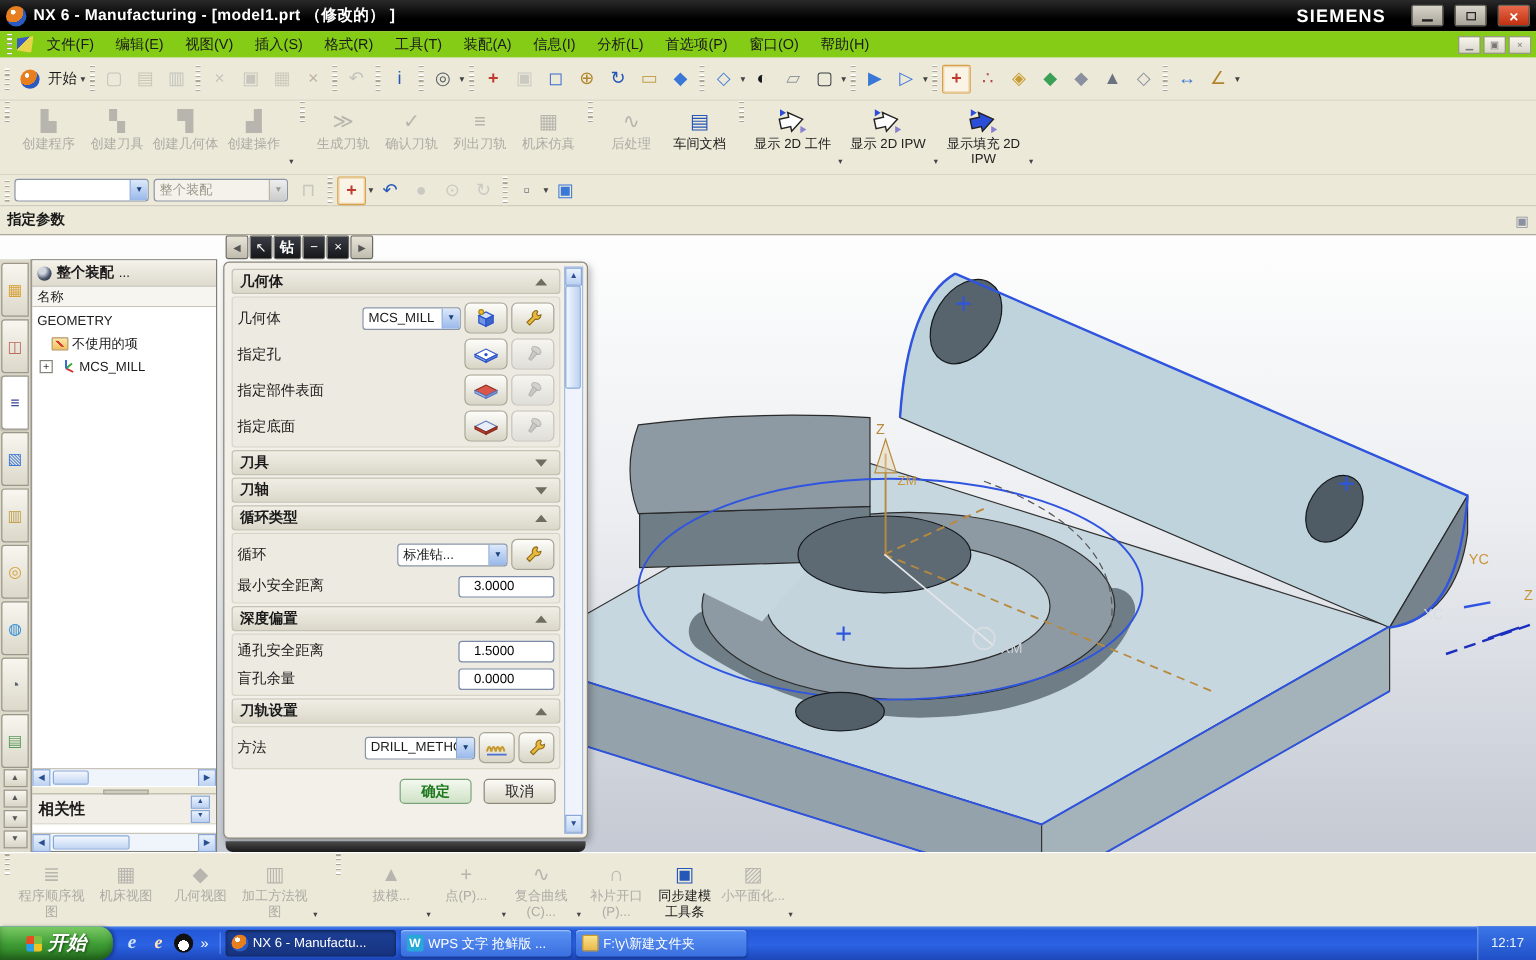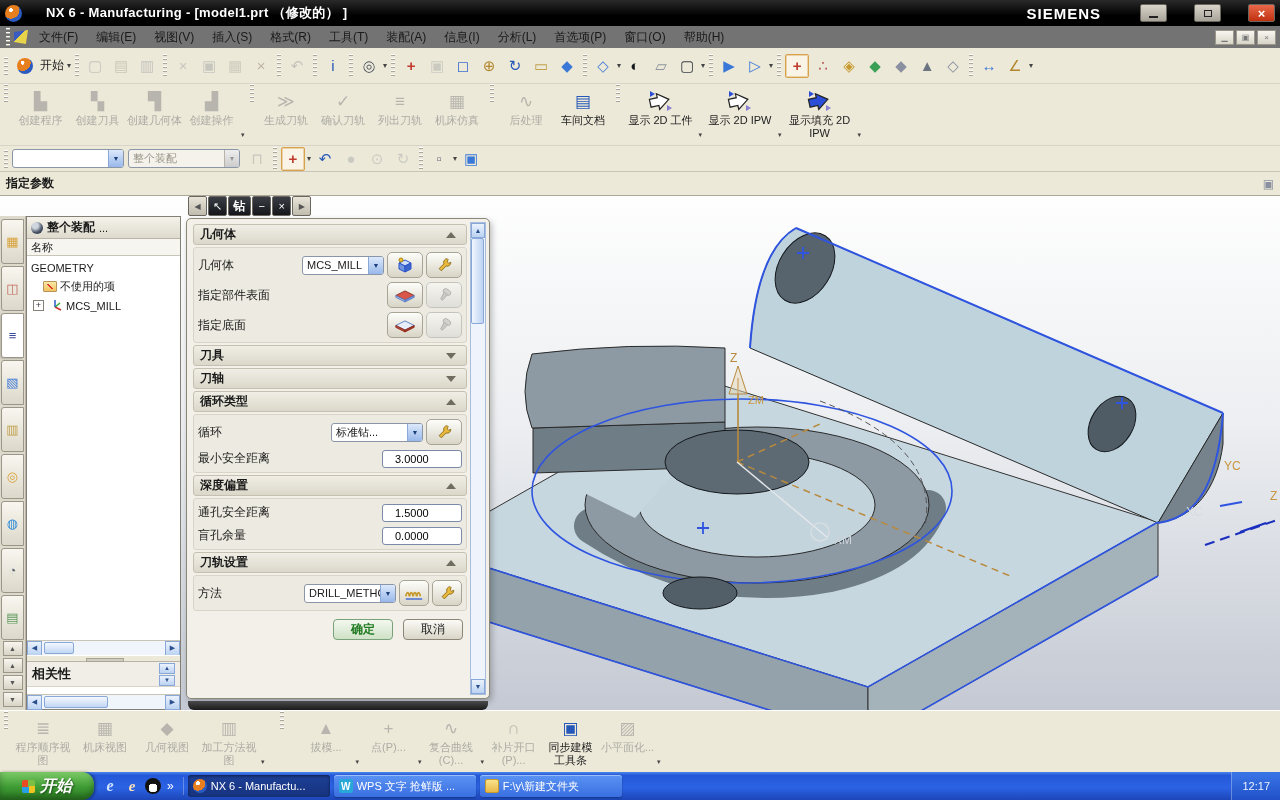--- a/index.html
+++ b/index.html
@@ -1,28 +1,28 @@
 <!DOCTYPE html>
 <html><head>
 <meta charset="utf-8">
 <style>
 *{margin:0;padding:0;box-sizing:border-box}
 body{font-family:"Liberation Sans",sans-serif;background:#444}
 .screen{position:relative;width:1280px;height:800px;background:#ece9d8;overflow:hidden;font-size:12px;color:#1a1a1a}
 
-.titlebar{position:absolute;left:0;top:0;width:100%;height:26px;background:linear-gradient(#2a2a2a,#000 60%);display:flex;align-items:center;padding:0 5px;gap:24px;z-index:30}
+.titlebar{position:absolute;left:0;top:0;width:100%;height:26px;background:linear-gradient(#2a2a2a,#000 60%);display:flex;align-items:center;padding:0 5px;gap:6px;z-index:30}
 .nx-logo{width:17px;height:17px;border-radius:50%;background:radial-gradient(circle at 35% 30%,#fff 0 12%,#e87f1f 13% 52%,#2a5bc0 53% 100%);flex:0 0 auto}
 .wtitle{color:#fff;font-weight:bold;font-size:13px;letter-spacing:.3px}
 .brand{margin-left:auto;color:#fff;font-weight:bold;font-size:15px;letter-spacing:1px;margin-right:12px}
 .wbtn{width:27px;height:18px;border:1px solid #6a675e;border-radius:2px;background:linear-gradient(#d8d4ca,#a8a49a);display:flex;align-items:center;justify-content:center;font-size:10px;color:#222;margin-left:3px}
 .wbtn .bar{width:9px;height:2px;background:#222;margin-top:8px}
 .wbtn .box{width:8px;height:7px;border:1px solid #222}
 .wbtn.close{background:linear-gradient(#e8694a,#c03010);color:#fff;font-weight:bold;font-size:13px}
 
-.menubar{position:absolute;top:26px;width:100%;height:22px;background:#737373;display:flex;align-items:center;padding-left:2px;z-index:30}
+.menubar{position:absolute;top:26px;width:100%;height:22px;background:#84cc16;display:flex;align-items:center;padding-left:2px;z-index:30}
 .grip{width:4px;height:18px;margin:0 4px;background:repeating-linear-gradient(180deg,#fff 0 1px,#aaa699 1px 2px,rgba(0,0,0,0) 2px 4px);flex:0 0 auto}
 .mflag{width:14px;height:14px;background:linear-gradient(135deg,#3a5bc0 40%,#e8d44a 41%);clip-path:polygon(0 15%,100% 0,85% 100%,0 85%);margin-right:2px}
 .mitem{padding:3px 9px;font-size:12px;white-space:nowrap}
 .mdi{margin-left:auto;display:flex;margin-right:4px}
 .mdi span{width:19px;height:15px;border:1px solid #9a968a;background:linear-gradient(#f8f6f0,#d8d4c8);margin-left:2px;font-size:8px;display:flex;align-items:center;justify-content:center;color:#777}
 
 .tb{position:absolute;width:100%;background:#ece9d8;display:flex;align-items:center;z-index:30}
 .tb1{top:48px;height:36px;border-bottom:1px solid #d8d4c8}
 .strip{display:inline-flex;align-items:center}
 .ibox{width:24px;height:24px;display:inline-flex;align-items:center;justify-content:center;border:1px solid rgba(0,0,0,0);border-radius:2px;margin:0 1px;flex:0 0 auto}
@@ -615,20 +615,40 @@
                 <circle cx="6" cy="4" r="2" fill="#f4c12a" stroke="#a8841a"></circle>
               </svg>
             </span>
             <span class="dibtn">
               <svg width="19" height="18" viewBox="0 0 20 20">
                 <path d="M13 3a4 4 0 0 0-3.6 5.7L4 14l2.5 2.5 5.3-5.4A4 4 0 0 0 17 7l-2.5 1-1.5-1.5 1-2.5z" fill="#e8b93a" stroke="#8a6a1a"></path>
               </svg>
             </span>
           </div>
           <div class="row">
+            <span class="lbl">指定孔</span>
+            <span class="spacer"></span>
+            <span class="dibtn">
+              <svg width="22" height="15" viewBox="0 0 24 16">
+                <polygon points="2,8 12,3 22,8 12,13" fill="#fff" stroke="#2b53c9"></polygon>
+                <polygon points="2,8 12,13 12,15 2,10" fill="#9db8e8" stroke="#2b53c9"></polygon>
+                <polygon points="22,8 12,13 12,15 22,10" fill="#5f84d8" stroke="#2b53c9"></polygon>
+                <circle cx="12" cy="8" r="1.5" fill="#2b53c9"></circle>
+              </svg>
+            </span>
+            <span class="dibtn dis">
+              <svg width="17" height="17" viewBox="0 0 20 20">
+                <g transform="rotate(35 10 10)">
+                  <ellipse cx="10" cy="5" rx="5" ry="3.2" fill="#b9c0c6" stroke="#7d858c"></ellipse>
+                  <path d="M7.5 7 L12.5 7 L11.3 16 L8.7 16 Z" fill="#a6adb4" stroke="#7d858c"></path>
+                </g>
+              </svg>
+            </span>
+          </div>
+          <div class="row">
             <span class="lbl">指定部件表面</span>
             <span class="spacer"></span>
             <span class="dibtn">
               <svg width="22" height="15" viewBox="0 0 24 16">
                 <polygon points="2,8 12,3 22,8 12,13" fill="#d8564a" stroke="#8a2a1a"></polygon>
                 <polygon points="2,8 12,13 12,15 2,10" fill="#b0c4ec" stroke="#5a7ac0"></polygon>
                 <polygon points="22,8 12,13 12,15 22,10" fill="#7a9ae0" stroke="#5a7ac0"></polygon>
               </svg>
             </span>
             <span class="dibtn dis">

